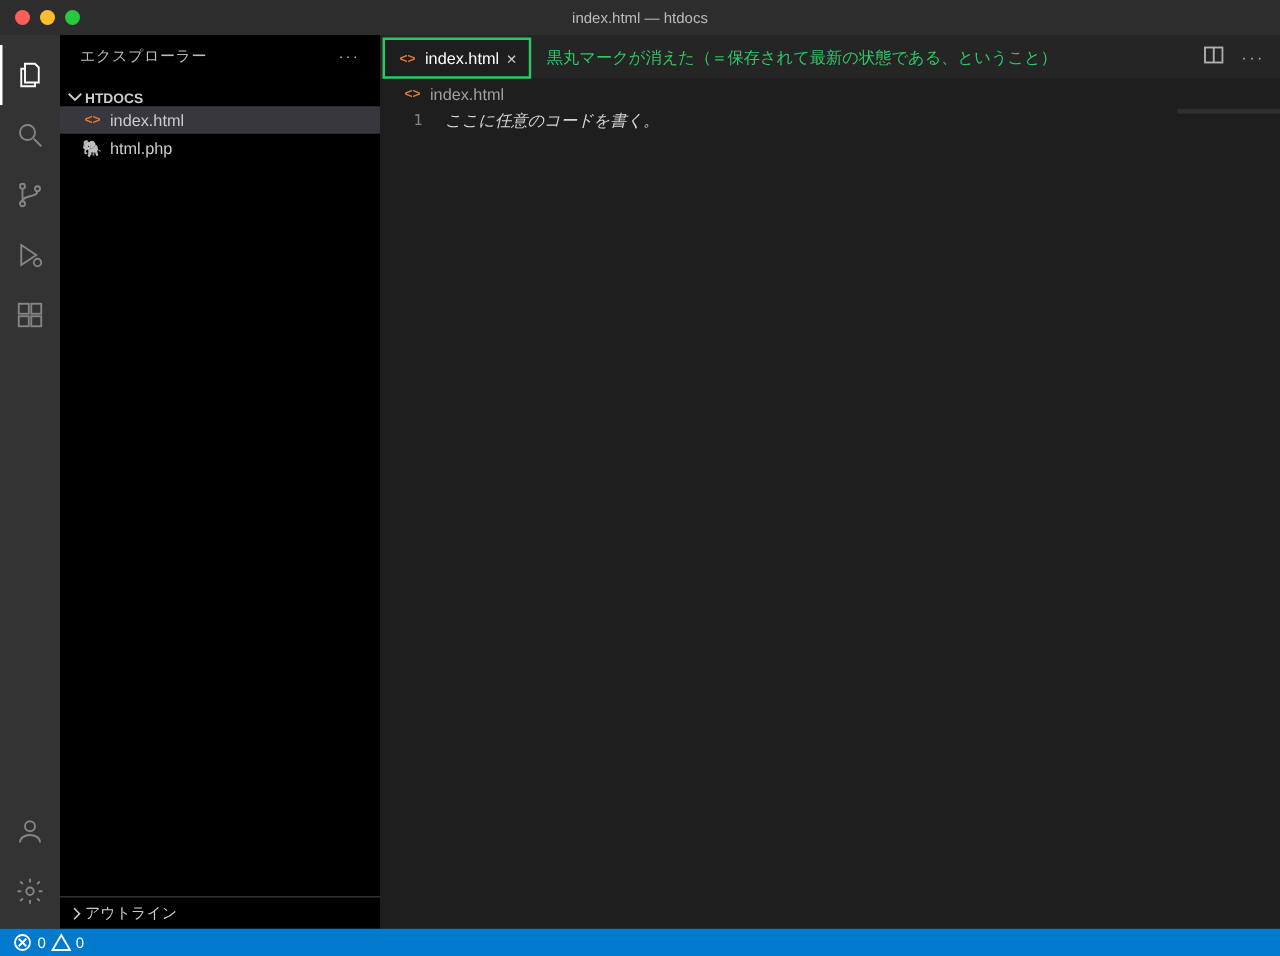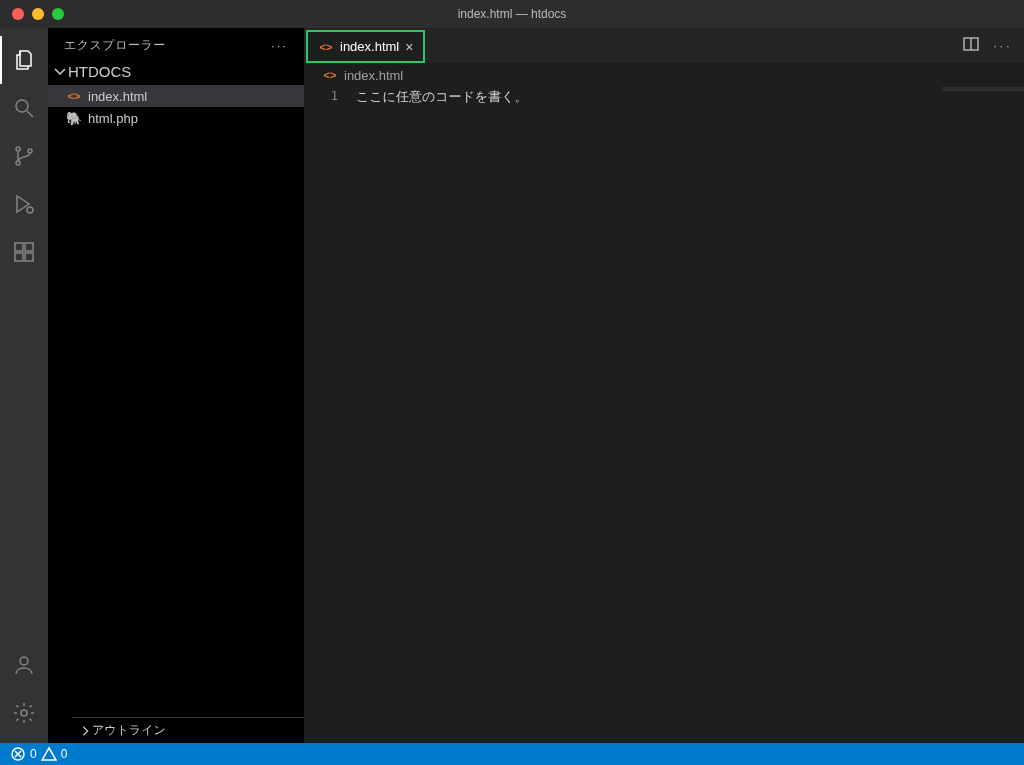--- a/index.html
+++ b/index.html
@@ -105,24 +105,24 @@
     .sidebar-header .title { font-size: 12px; }
     .sidebar-header .dots {
       margin-left: auto;
       color: #cccccc;
       letter-spacing: 2px;
       cursor: pointer;
     }
     .tree-header {
       height: 22px;
       display: flex;
-      align-items: flex-start;
+      align-items: flex-end;
       padding: 0 4px 0 4px;
-      font-weight: 400;
-      font-size: 15px;
+      font-weight: 700;
+      font-size: 11px;
       color: #cccccc;
     }
     .tree-header .chev {
       width: 16px;
       display: inline-flex;
       justify-content: center;
     }
     .tree-item {
       height: 22px;
       display: flex;
@@ -147,21 +147,20 @@
     .php-icon { color: #a074c4; font-size: 13px; }
     .outline-section {
       margin-top: auto;
       border-top: 1px solid #3c3c3c;
       height: 26px;
       display: flex;
       align-items: center;
       padding-left: 6px;
       font-size: 12px;
       color: #cccccc;
-      margin-left: 24px;
     }
     .outline-section .chev { width: 14px; display:inline-flex;justify-content:center; }
 
     
     .editor-area {
       flex: 1;
       display: flex;
       flex-direction: column;
       background: #1e1e1e;
       min-width: 0;
@@ -228,20 +227,21 @@
       font-size: 12px;
       padding-top: 2px;
       padding-right: 18px;
     }
     .code {
       flex: 1;
       font-family: Menlo, Consolas, monospace;
       font-size: 13px;
       color: #d4d4d4;
       padding-top: 1px;
+      font-style: italic;
     }
     .minimap-hint {
       position: absolute;
       right: 0;
       width: 82px;
       height: 4px;
       top: 0;
       background: #3a3a3a;
       opacity: 0.6;
     }
@@ -364,20 +364,21 @@
     </div>
   </div>
 
   <div class="editor-area">
     <div class="tab-row">
       <div class="tab">
         <span class="file-icon html-brackets">&lt;&gt;</span>
         <span>index.html</span>
         <span class="close">×</span>
       </div>
+      <div class="annotation">黒丸マークが消えた（＝保存されて最新の状態である、ということ）</div>
       <div class="tab-actions">
         <span>
           <svg class="icon-svg-sm" viewBox="0 0 16 16">
               <rect x="1" y="2" width="14" height="12"></rect>
               <line x1="8" y1="2" x2="8" y2="14"></line>
             </svg>
         </span>
         <span style="letter-spacing:2px;">···</span>
       </div>
     </div>

